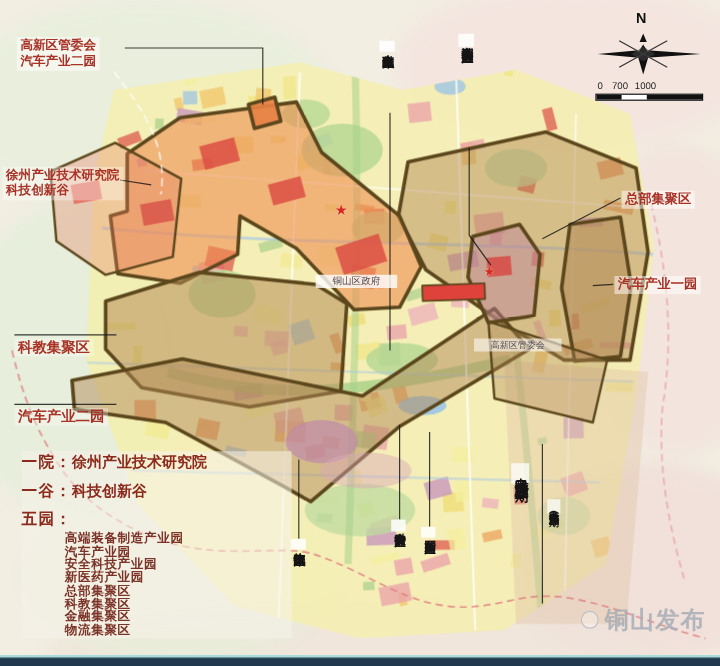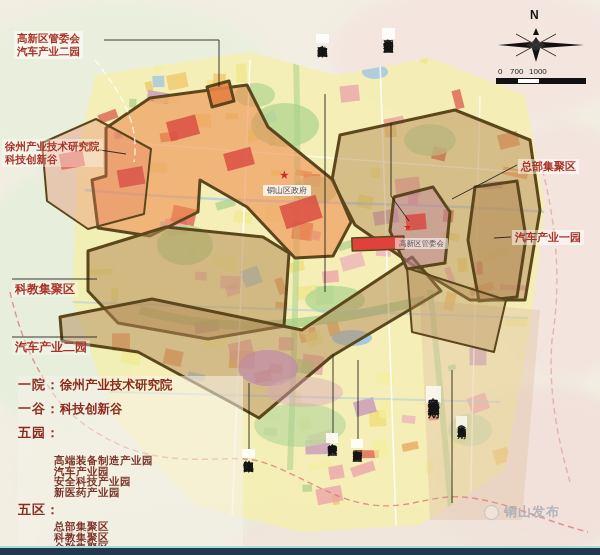--- a/index.html
+++ b/index.html
@@ -14,21 +14,21 @@
   
   .vlabel{position:absolute;writing-mode:vertical-rl;color:#151515;font-weight:bold;
           font-size:10px;line-height:1.1;letter-spacing:.5px;background:rgba(255,255,255,.85);
           padding:3px 1px;white-space:nowrap;}
   .vlabel.huge{font-size:11.5px;font-weight:800;letter-spacing:1px;background:rgba(255,255,255,.75);}
   .vlabel.small{font-size:8.5px;background:rgba(255,255,255,.7);}
   
   .star{position:absolute;color:var(--star-red,#d5281e);font-size:12px;line-height:12px;
         text-shadow:0 0 1px rgba(255,255,255,.8);}
   .marker-label{position:absolute;font-size:8px;line-height:9px;color:#4a4a55;
-        background:rgba(255,255,255,.8);padding:1px 4px;white-space:nowrap;border-radius:1px;}
+        background:rgba(255,255,255,.8);padding:1px 14px;white-space:nowrap;border-radius:1px;margin-top:44px;}
   .marker-label.dim{background:rgba(255,255,255,.55);font-size:7.5px;color:#55505a;}
   
   .legend{position:absolute;left:18px;top:376px;width:225px;
           background:rgba(246,243,234,.55);color:var(--legend-red,#7c3328);}
   .lg-head{font-size:13px;font-weight:bold;color:var(--legend-head,#8c2a1c);
            letter-spacing:1px;margin-bottom:6px;white-space:nowrap;font-family:Liberation Serif, serif;}
   .lg-head .lg-txt{font-size:12.5px;letter-spacing:0;}
   .lg-group{margin-bottom:1px;}
   .lg-item{font-size:10.5px;font-weight:bold;line-height:10.7px;padding-left:36px;
            letter-spacing:.5px;white-space:nowrap;color:var(--legend-red,#7c3328);}
@@ -36,21 +36,21 @@
   .north{position:absolute;left:530px;top:8px;font-size:12px;font-weight:bold;color:#111;}
   .tick{position:absolute;top:67px;font-size:8px;color:#222;letter-spacing:0;}
   .scalebar{position:absolute;left:496px;top:78px;width:88px;height:4px;background:#fff;
             border:1px solid #111;}
   .scalebar .seg{position:absolute;top:0;height:4px;background:#111;}
   
   .watermark{position:absolute;left:484px;top:503px;display:flex;align-items:center;gap:5px;
              opacity:.85;}
   .wm-circle{width:15px;height:15px;border:1.5px solid #b6bcc4;border-radius:50%;
              box-sizing:border-box;background:rgba(255,255,255,.4);}
-  .wm-text{font-size:13px;font-weight:bold;color:var(--watermark,#a7adb6);letter-spacing:1px;}
+  .wm-text{font-size:20px;font-weight:bold;color:var(--watermark,#a7adb6);letter-spacing:1px;}
   
   .bottom-bar{position:absolute;left:0;bottom:0;width:600px;height:7px;
               background:var(--bottombar,#21394f);border-top:2px solid var(--bottombar-line,#a9dcd8);}
 </style>
 </head>
 <body>
 
 <div class="stage">
 
   <svg width="600" height="555" viewBox="0 0 600 555">
@@ -308,31 +308,28 @@
   <span class="star" style="left:403px;top:221px;font-size:11px;">★</span>
   <div class="marker-label dim" style="left:395px;top:238px;">高新区管委会</div>
 
   <div class="legend">
     <div class="lg-head">
       <span>一院：</span><span class="lg-txt">徐州产业技术研究院</span>
     </div>
     <div class="lg-head">
       <span>一谷：</span><span class="lg-txt">科技创新谷</span>
     </div>
-    <div class="lg-head" style="margin-bottom:13px;">
+    <div class="lg-head" style="margin-bottom:2px;">
       <span>五园：</span>
     </div>
     <div class="lg-group">
       <div class="lg-item">高端装备制造产业园</div>
       <div class="lg-item">汽车产业园</div>
       <div class="lg-item">安全科技产业园</div>
       <div class="lg-item">新医药产业园</div>
-    </div>
-    <div class="lg-head" style="margin:3px 0 2px;">
-      <span>五区：</span>
     </div>
     <div class="lg-group">
       <div class="lg-item">总部集聚区</div>
       <div class="lg-item">科教集聚区</div>
       <div class="lg-item">金融集聚区</div>
       <div class="lg-item">物流集聚区</div>
 
     </div>
   </div>
 

